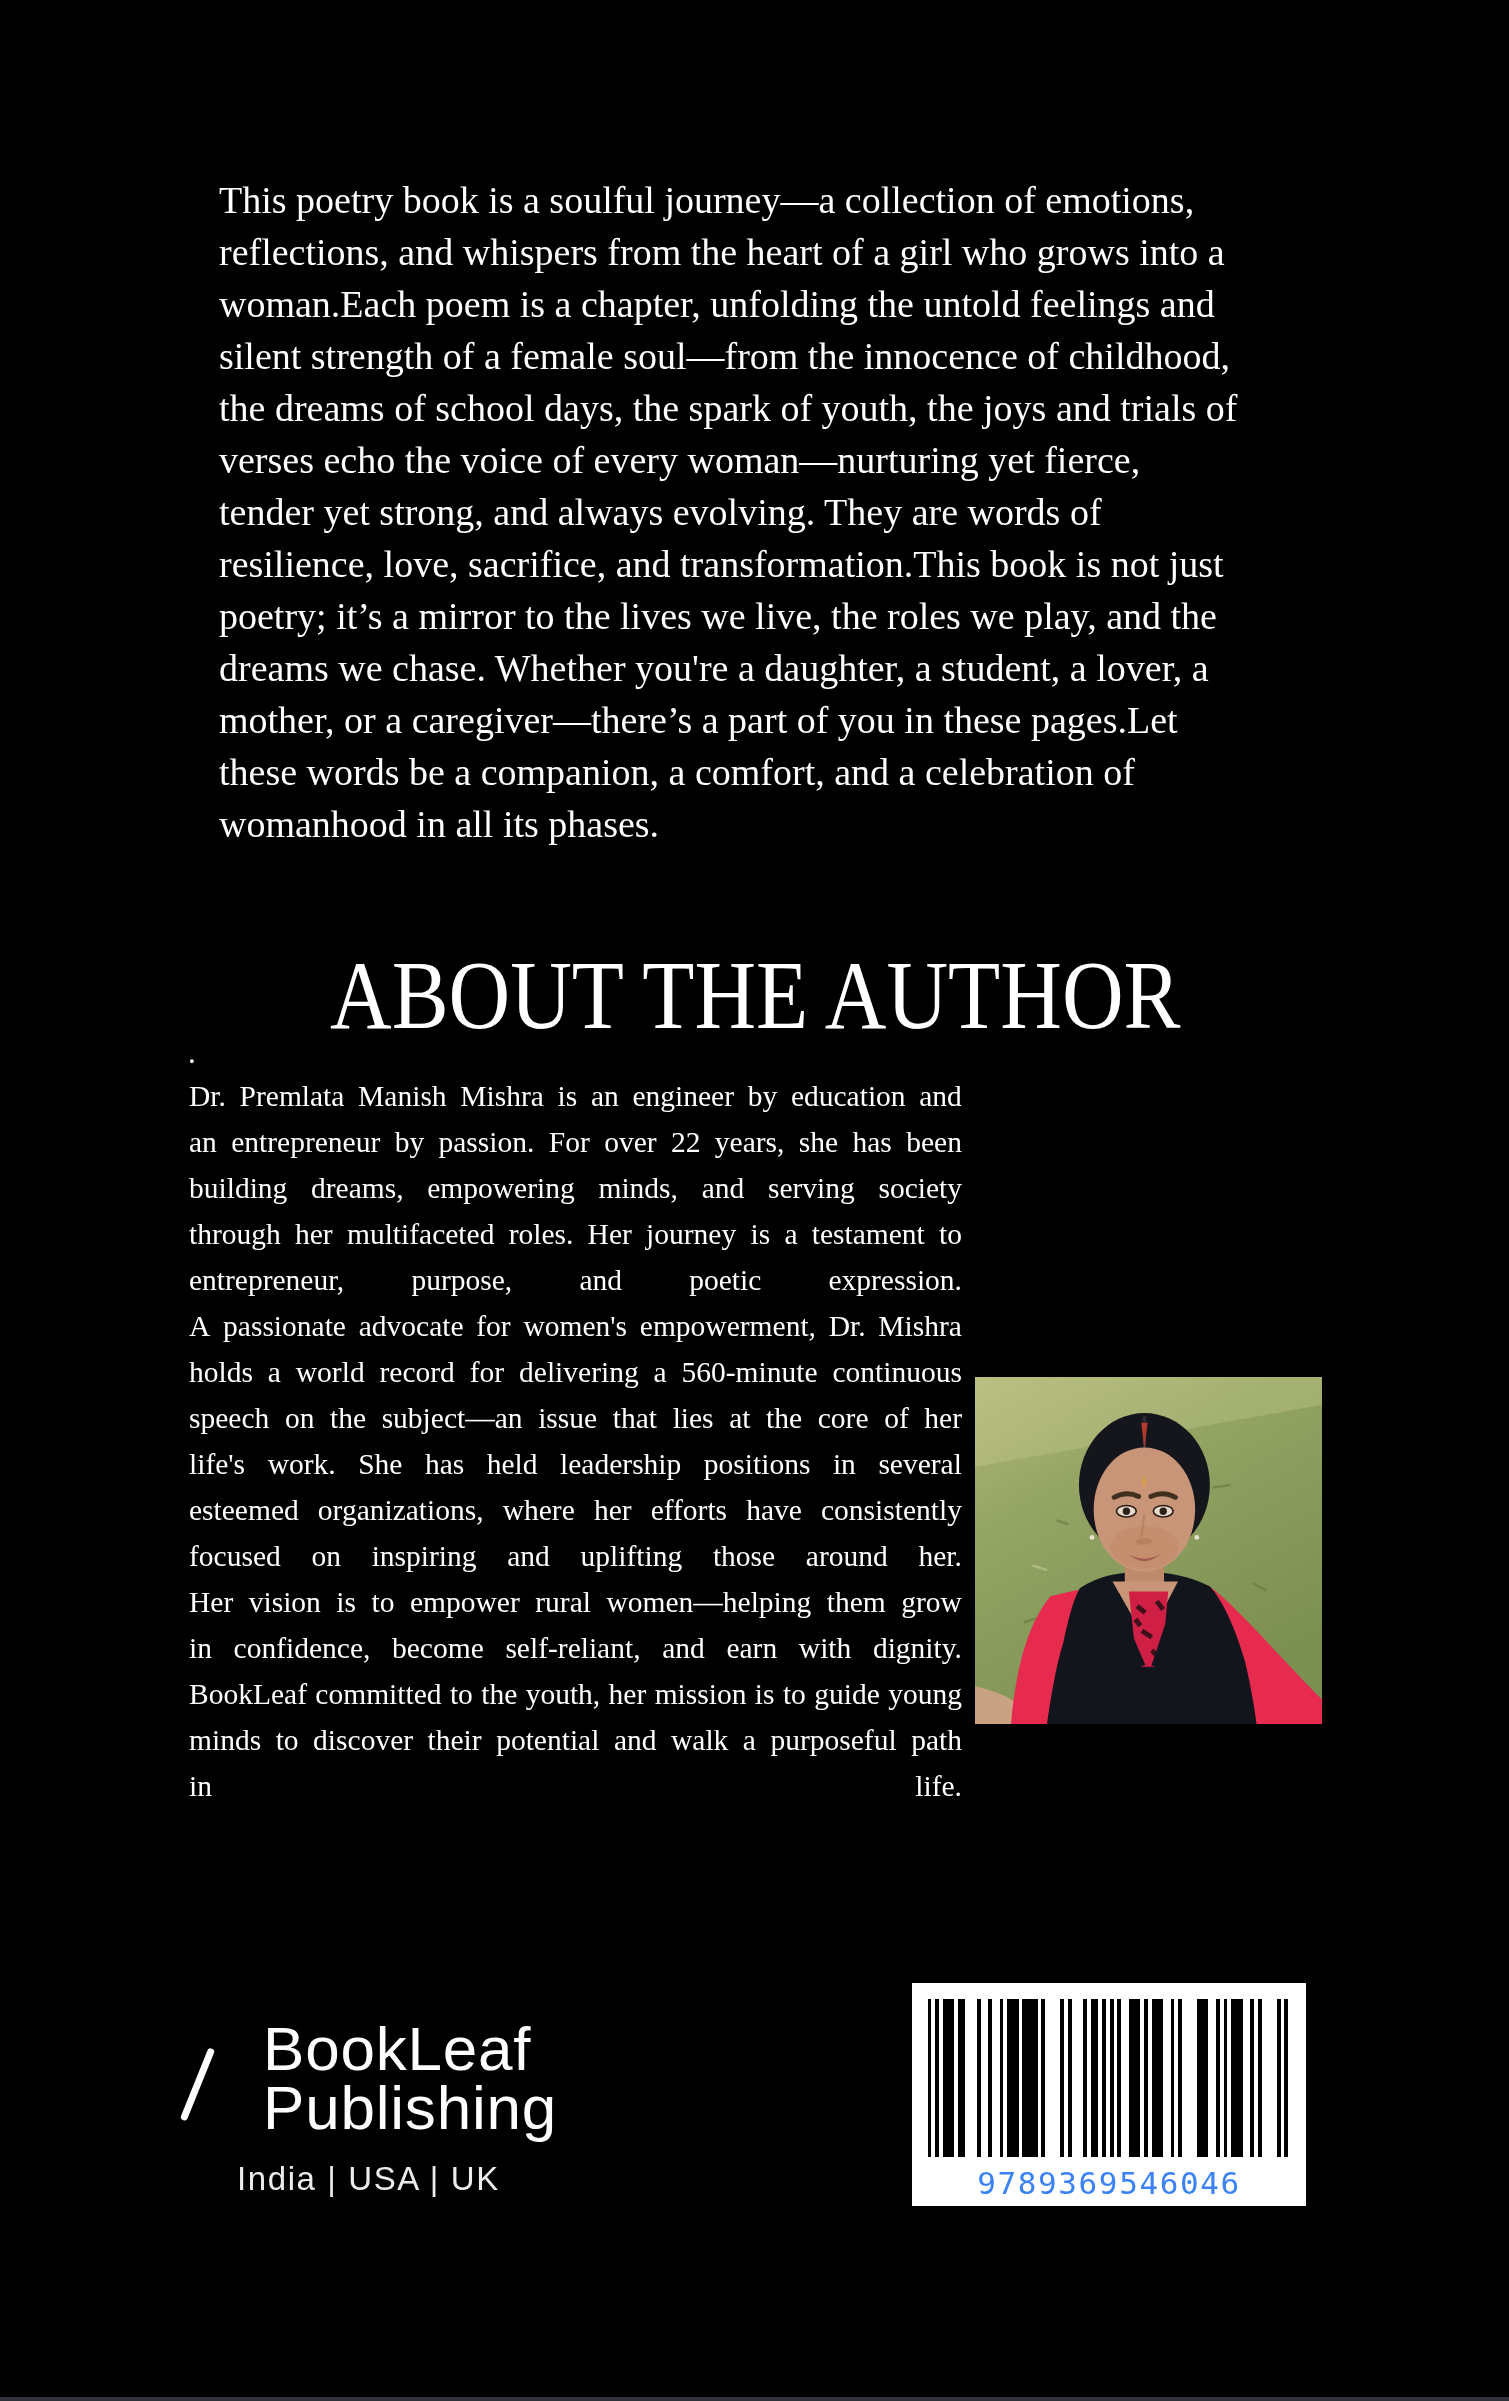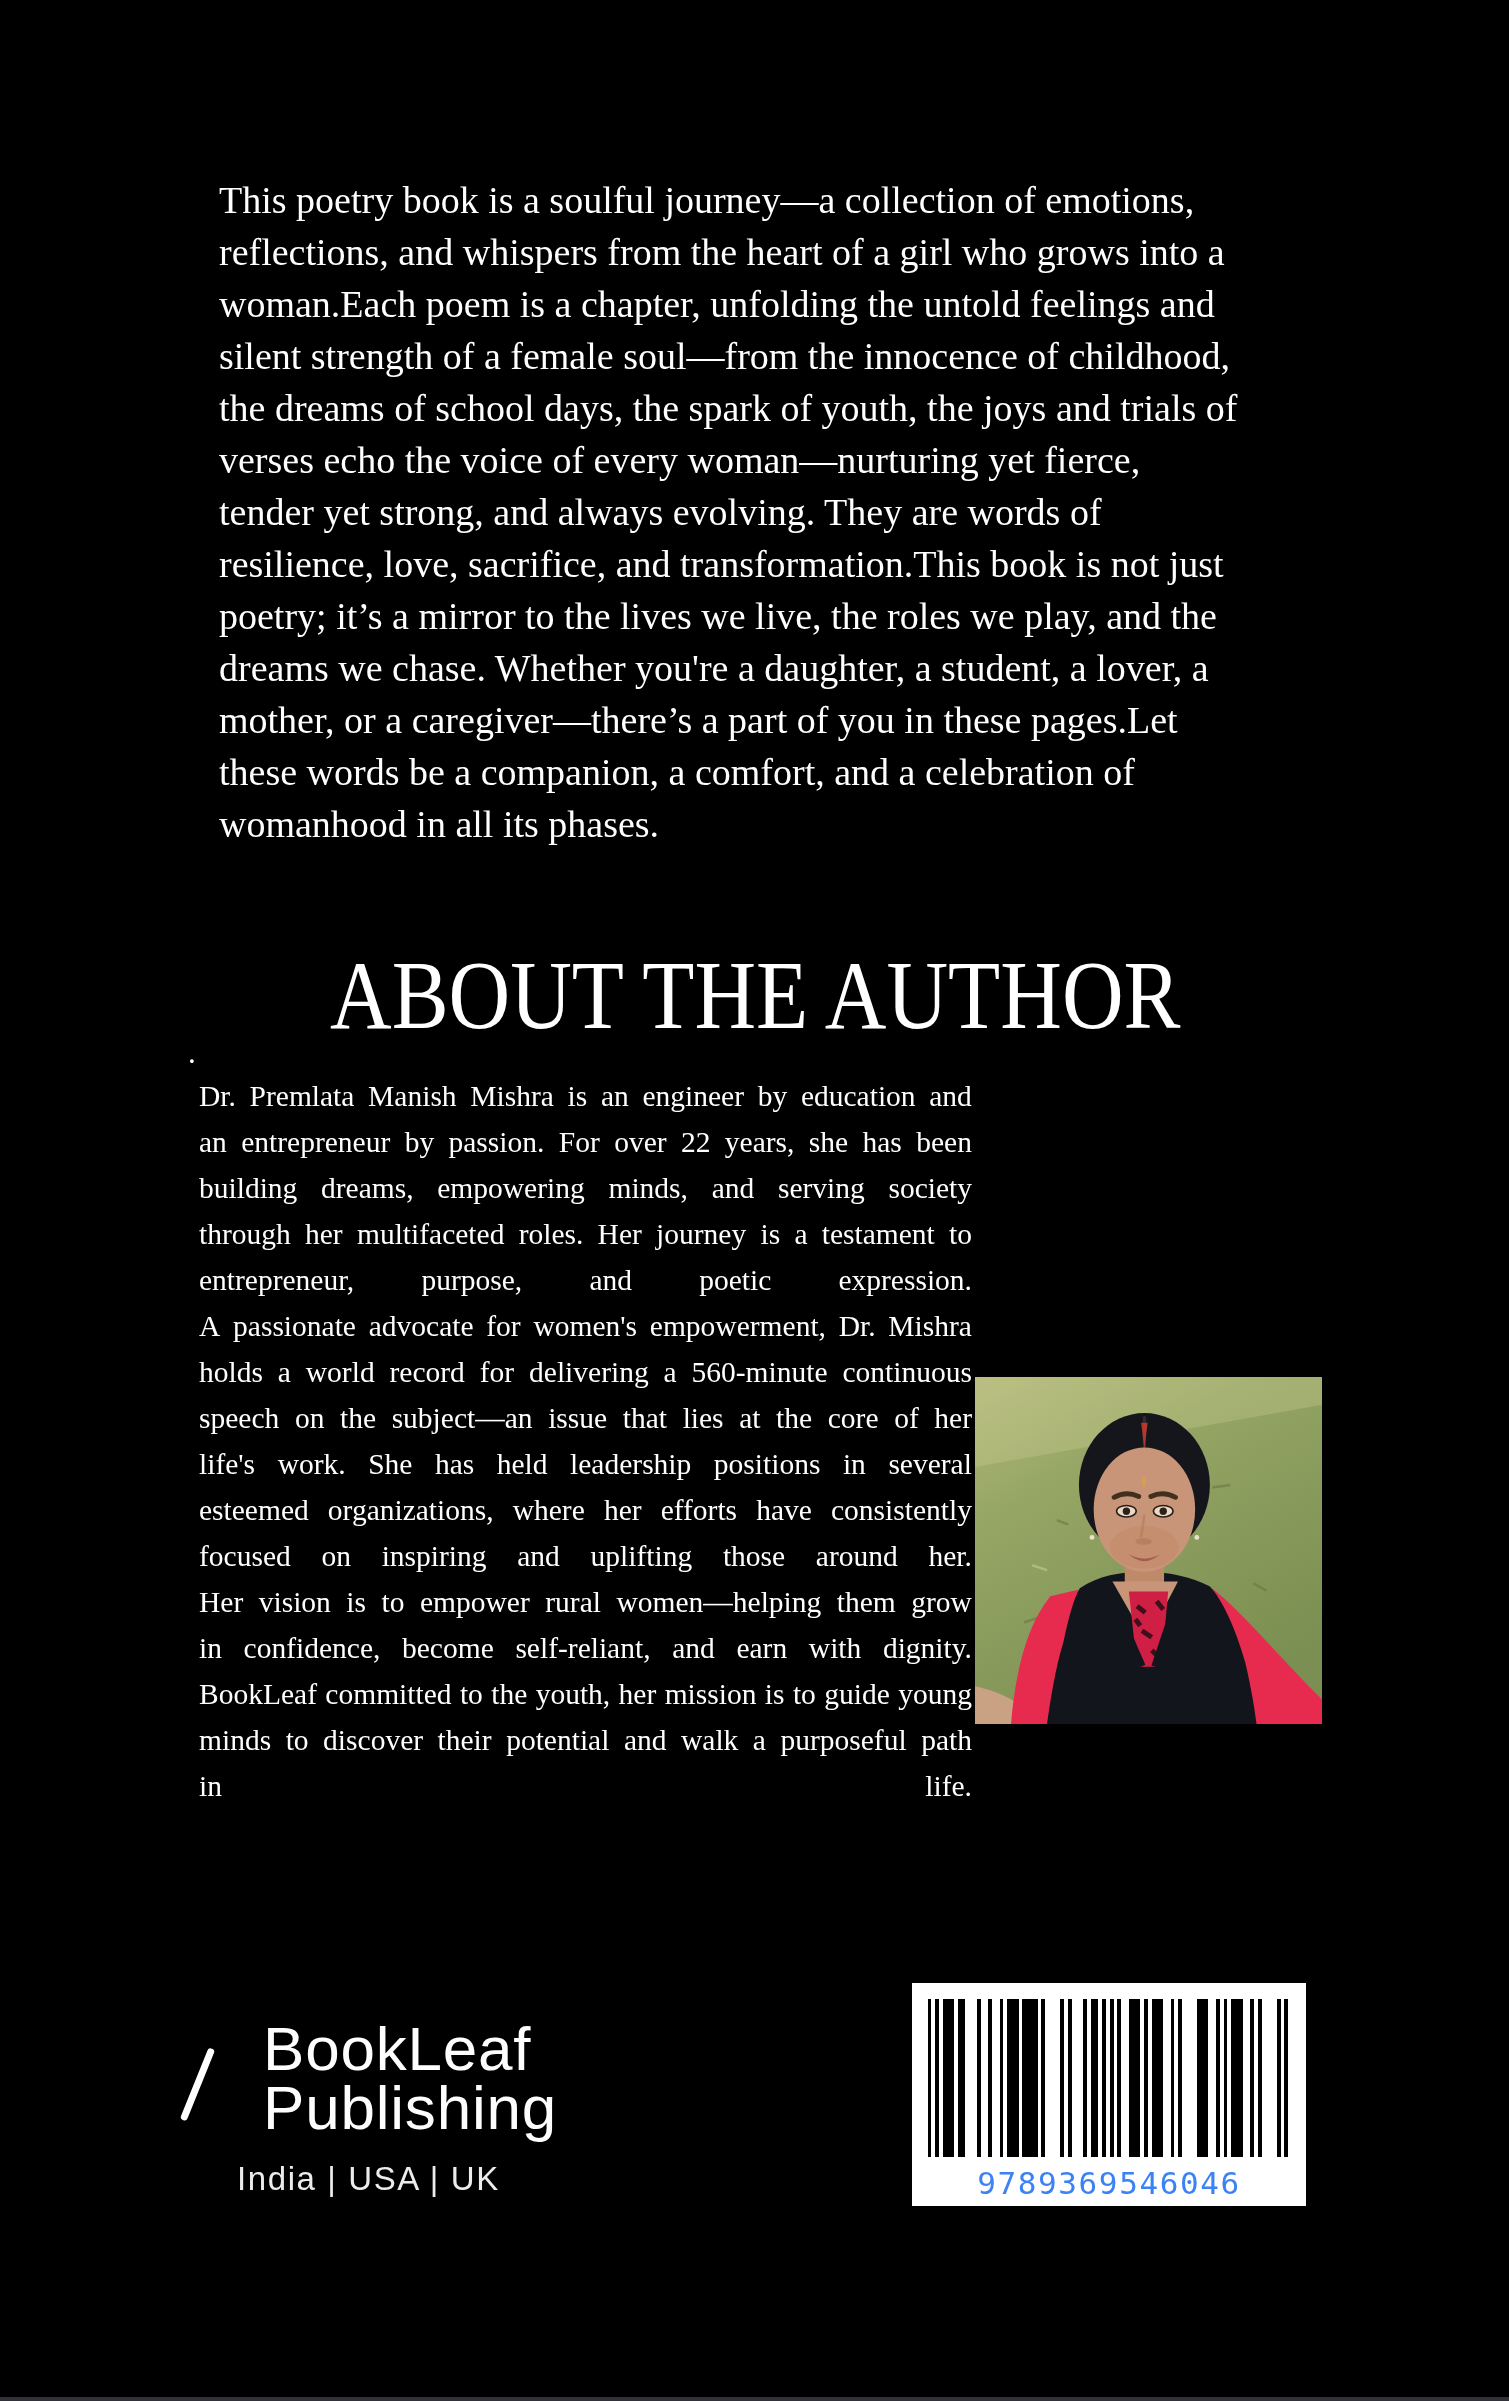--- a/index.html
+++ b/index.html
@@ -13,21 +13,21 @@
 
   
   #about-heading{position:absolute;left:0;top:943px;width:100%;text-align:center;
                  font-size:97px;line-height:106px;font-weight:400;}
   #about-heading .squeeze{display:inline-block;transform:scaleX(.88);transform-origin:center;white-space:nowrap;}
 
   
   #stray-dot{position:absolute;left:188px;top:1037px;font-size:31px;line-height:31px;}
 
   
-  #bio{position:absolute;left:199px;top:1073px;width:773px;font-size:29.5px;}
+  #bio{position:absolute;left:189px;top:1073px;width:773px;font-size:29.5px;}
   .bio-line{display:flex;justify-content:space-between;height:46px;line-height:46px;white-space:nowrap;}
   .bio-line span{display:inline-block;}
 
   
   #author-photo{position:absolute;left:975px;top:1377px;width:347px;height:347px;}
   #author-photo svg{display:block;width:347px;height:347px;}
 
   
   #logo-square{position:absolute;left:140px;top:2030px;width:111px;height:111px;}
   #logo-slash{position:absolute;left:54px;top:16.4px;width:7.4px;height:77px;background:#fff;

